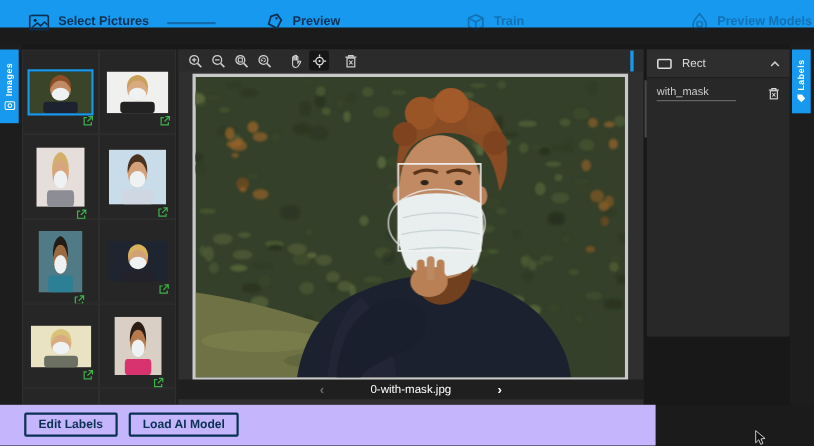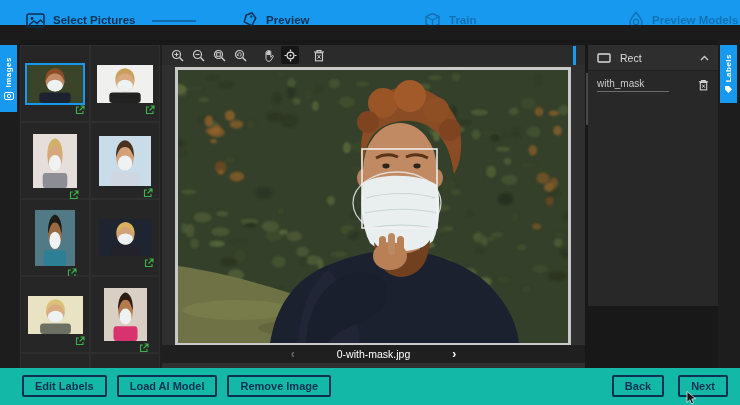--- a/index.html
+++ b/index.html
@@ -55,21 +55,21 @@
   .panel-head { height:26px; background:#2e2e2e; display:flex; align-items:center; gap:9px;
     padding:0 9px; cursor:pointer; border-bottom:1px solid #1f1f1f; }
   .panel-head .ptitle { color:#ddd; font-size:10.5px; flex:1; }
   .label-row { height:27px; display:flex; align-items:center; padding:0 9px; gap:6px; }
   .label-name { color:#ccc; font-size:10px; width:72px; border-bottom:1px solid #6b6b6b;
     padding-bottom:2px; cursor:text; }
   .label-row .spacer { flex:1; }
   .panel-scrollhint { position:absolute; left:586px; top:33px; width:2px; height:52px; background:#4a4a4a; }
 
   
-  .footer { position:absolute; left:0; top:368px; width:740px; height:37px; background:#14b8a6; }
+  .footer { position:absolute; left:0; top:368px; width:596px; height:37px; background:#c4b5fd; }
   .btn-group { position:absolute; top:7px; display:flex; gap:10px; }
   .bg-left { left:22px; } .bg-right { right:12px; gap:14px; }
   .fbtn { border:2px solid #0A3152; border-radius:2px; background:transparent; color:#0A3152;
     font-family:"Liberation Sans", sans-serif; font-size:11px; font-weight:700; padding:3px 11px;
     cursor:pointer; white-space:nowrap; }
 
   .cursor { position:absolute; left:686px; top:391px; z-index:50; pointer-events:none; }
 </style>
 </head>
 <body>
@@ -537,23 +537,18 @@
     <svg width="9" height="9" viewBox="0 0 9 9">
       <path d="M1,1 L5,1 L8,4.5 L4.5,8 L1,4.5 Z" fill="#fff"></path>
     </svg>
   </div>
 </div>
 
 <div class="footer">
   <div class="btn-group bg-left">
       <button class="fbtn">Edit Labels</button>
       <button class="fbtn">Load AI Model</button>
-      <button class="fbtn">Remove Image</button>
-    </div>
-  <div class="btn-group bg-right">
-      <button class="fbtn">Back</button>
-      <button class="fbtn">Next</button>
     </div>
 </div>
 
 <svg class="cursor" width="11" height="14" viewBox="0 0 11 14">
   <path d="M1,0.5 L1,11.5 L3.8,8.8 L5.6,13 L7.6,12.1 L5.8,8 L9.5,7.6 Z" fill="#111" stroke="#fff" stroke-width="0.7"></path>
 </svg>
 
 </body></html>

